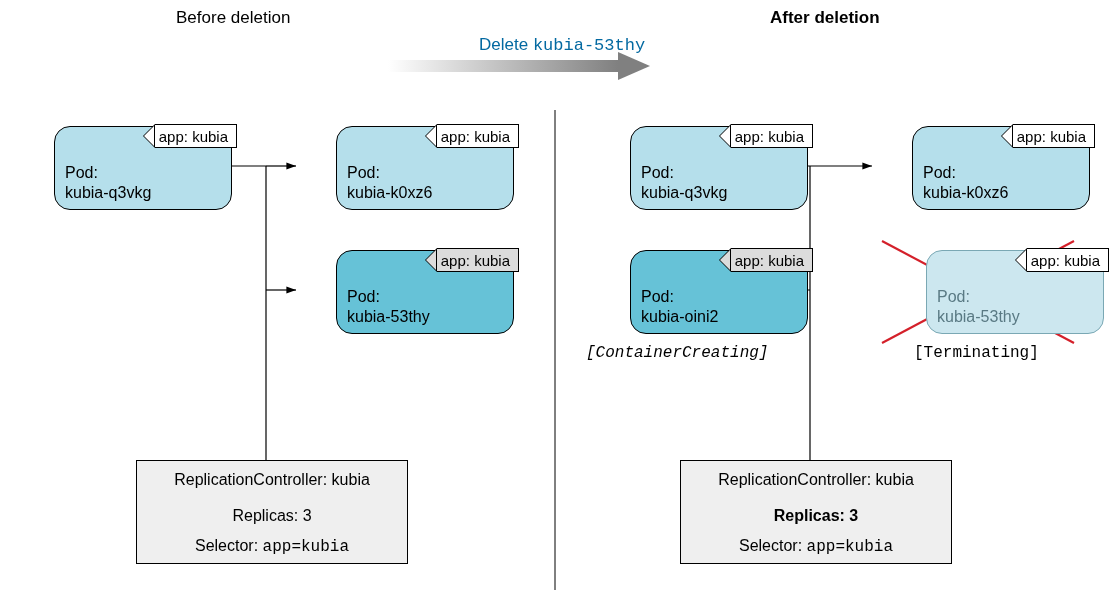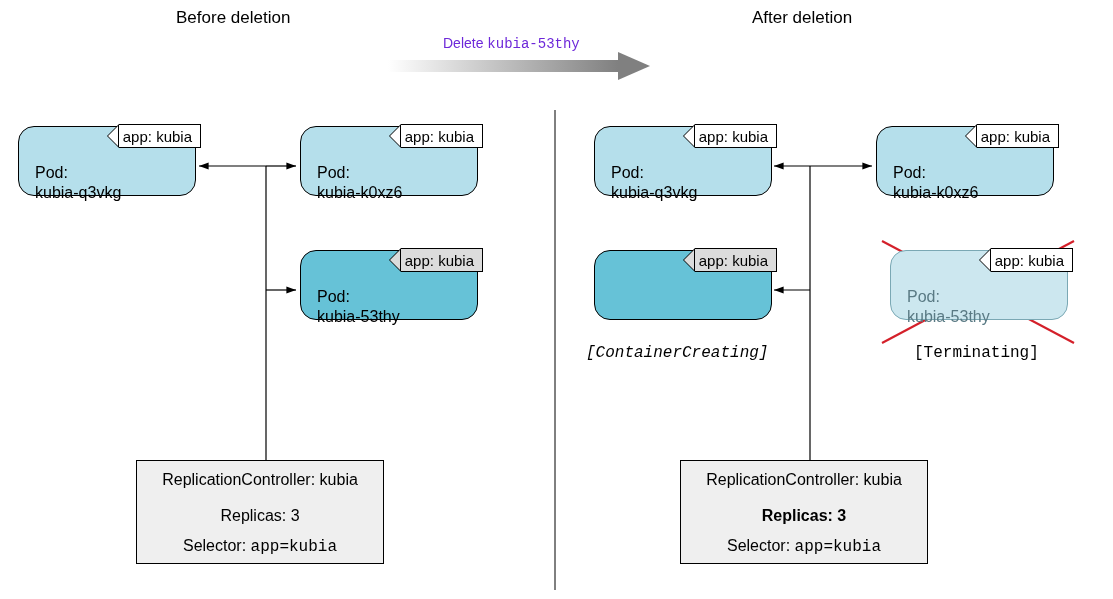--- a/index.html
+++ b/index.html
@@ -12,47 +12,49 @@
     position: relative;
   }
   .title {
     position: absolute;
     font-size: 17px;
     color: #000;
     text-align: center;
   }
   .delete-label {
     position: absolute;
-    font-size: 14px;
-    color: #6d28d9;
+    font-size: 17px;
+    color: #0369a1;
+    margin-left: 36px;
   }
   .delete-label .mono {
     font-family: "Courier New", Courier, monospace;
   }
   .pod {
     position: absolute;
     width: 178px;
-    height: 70px;
+    height: 84px;
     background: #b5dfeb;
     border: 1.5px solid #000;
     border-radius: 16px;
     box-sizing: border-box;
+    margin-left: 36px;
   }
   .pod.highlight {
     background: #66c2d7;
   }
   .pod.faded {
     background: #cce7ef;
     border-color: #7aa8b4;
   }
   .pod.faded .pod-text { color: #5a7a84; }
   .pod.faded .tag-body { background: #fff; }
   .pod .pod-text {
     position: absolute;
-    left: 16px;
+    left: 10px;
     top: 36px;
     font-size: 16px;
     line-height: 1.25;
     color: #000;
     white-space: pre;
   }
   .tag {
     position: absolute;
     top: -3px;
     right: -6px;
@@ -85,21 +87,21 @@
     background: #fff;
     font-size: 15px;
     padding: 2px 8px 2px 4px;
     height: 24px;
     line-height: 20px;
     box-sizing: border-box;
   }
   .tag.grey .tag-body { background: #dcdcdc; }
   .rc-box {
     position: absolute;
-    width: 248px;
+    width: 272px;
     height: 104px;
     border: 1.5px solid #000;
     background: #efefef;
     box-sizing: border-box;
     text-align: center;
     padding-top: 10px;
   }
   .rc-box .line1 { font-size: 16px; margin-bottom: 18px; }
   .rc-box .line2 { font-size: 16px; margin-bottom: 12px; }
   .rc-box .line3 { font-size: 16px; }
@@ -114,21 +116,21 @@
   svg.overlay {
     position: absolute;
     left: 0; top: 0;
     pointer-events: none;
   }
 </style>
 </head>
 <body>
 
 <div class="title" style="left:176px; top:8px;">Before deletion</div>
-<div class="title" style="left:752px; top:8px;">After deletion</div>
+<div class="title" style="left:770px; top:8px;font-weight:bold;">After deletion</div>
 
 <div class="delete-label" style="left:443px; top:35px;">
   <span>Delete </span><span class="mono">kubia-53thy</span>
 </div>
 
 <svg class="overlay" width="1113" height="599">
   <defs>
     <linearGradient id="arrowGrad" x1="0%" y1="0%" x2="100%" y2="0%">
       <stop offset="0%" stop-color="#ffffff"></stop>
       <stop offset="100%" stop-color="#808080"></stop>
@@ -220,20 +222,22 @@
   </div>
   <div class="pod-text"><span>Pod:</span>
 <span>kubia-k0xz6</span></div>
 </div>
 
 <div class="pod highlight" style="left:594px; top:250px;">
   <div class="tag grey">
     <div class="tag-chevron"></div>
     <div class="tag-body">app: kubia</div>
   </div>
+  <div class="pod-text"><span>Pod:</span>
+<span>kubia-oini2</span></div>
 </div>
 
 <div class="pod faded" style="left:890px; top:250px;">
   <div class="tag">
     <div class="tag-chevron"></div>
     <div class="tag-body">app: kubia</div>
   </div>
   <div class="pod-text"><span>Pod:</span>
 <span>kubia-53thy</span></div>
 </div>

